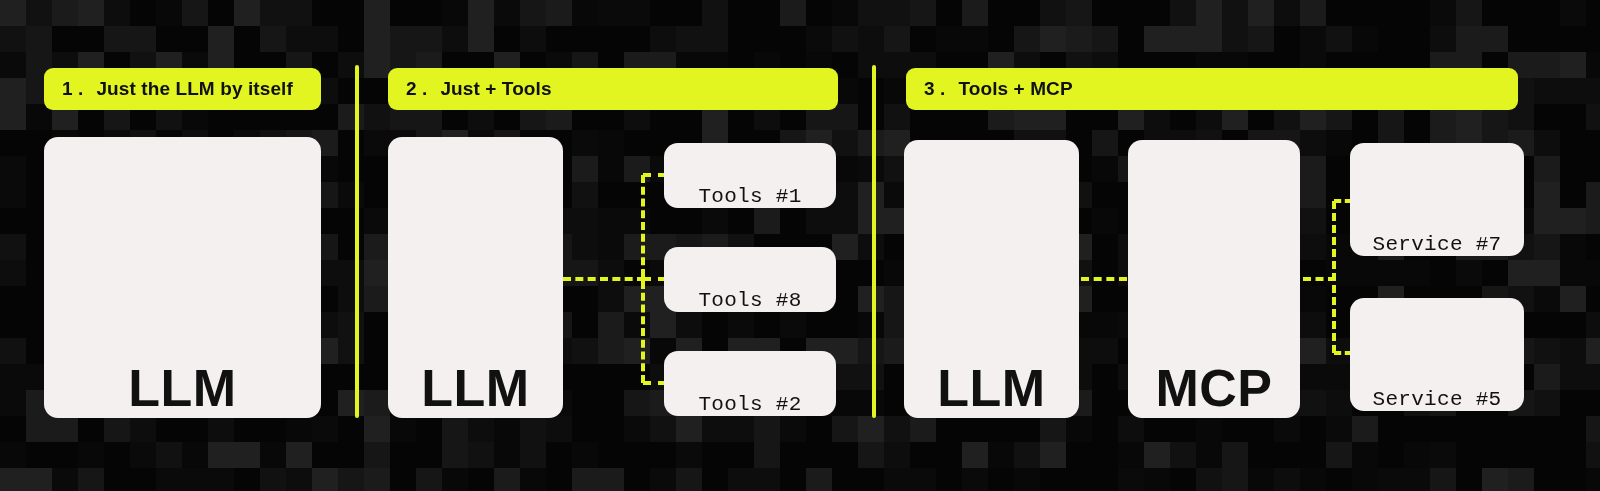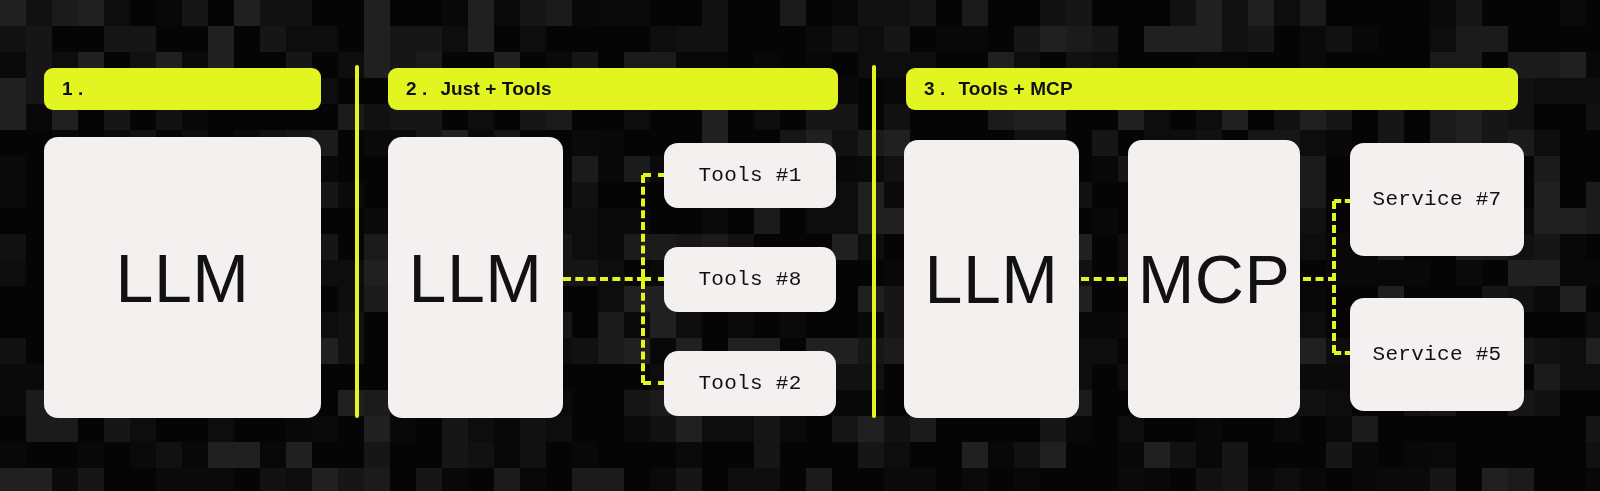--- a/index.html
+++ b/index.html
@@ -59,28 +59,28 @@
     width: 4px;
     border-radius: 2px;
   }
 
   
   .node-box {
     position: absolute;
     z-index: 3;
     border-radius: 14px;
     display: flex;
-    align-items: center;
+    align-items: flex-end;
     justify-content: center;
     box-sizing: border-box;
     color: #111111;
   }
   .node-box.big {
-    font-size: 68px;
-    font-weight: normal;
+    font-size: 52px;
+    font-weight: bold;
     letter-spacing: 0.5px;
     font-family: "Liberation Sans", sans-serif;
   }
   .node-box.leaf {
     font-family: "Liberation Mono", monospace;
     font-size: 21px;
     letter-spacing: 0.3px;
   }
 
   
@@ -797,20 +797,21 @@
       <div class="tile" style="left: 1404px; top: 468px; width: 52px; height: 26px; background: rgb(10, 10, 10);"></div>
       <div class="tile" style="left: 1430px; top: 468px; width: 26px; height: 26px; background: rgb(22, 22, 22);"></div>
       <div class="tile" style="left: 1482px; top: 468px; width: 26px; height: 26px; background: rgb(32, 32, 32);"></div>
       <div class="tile" style="left: 1508px; top: 468px; width: 26px; height: 26px; background: rgb(27, 27, 27);"></div>
       <div class="tile" style="left: 1586px; top: 468px; width: 26px; height: 26px; background: rgb(8, 8, 8);"></div>
     </div>
 
   <div id="headers-layer">
       <div class="section-header" style="left: 44px; top: 68px; width: 277px; height: 42px; background: rgb(226, 245, 32);">
         <span class="hdr-num">1 .</span>
+        <span>Just the LLM by itself</span>
       </div>
       <div class="section-header" style="left: 388px; top: 68px; width: 450px; height: 42px; background: rgb(226, 245, 32);">
         <span class="hdr-num">2 .</span>
         <span>Just + Tools</span>
       </div>
       <div class="section-header" style="left: 906px; top: 68px; width: 612px; height: 42px; background: rgb(226, 245, 32);">
         <span class="hdr-num">3 .</span>
         <span>Tools + MCP</span>
       </div>
     </div>

